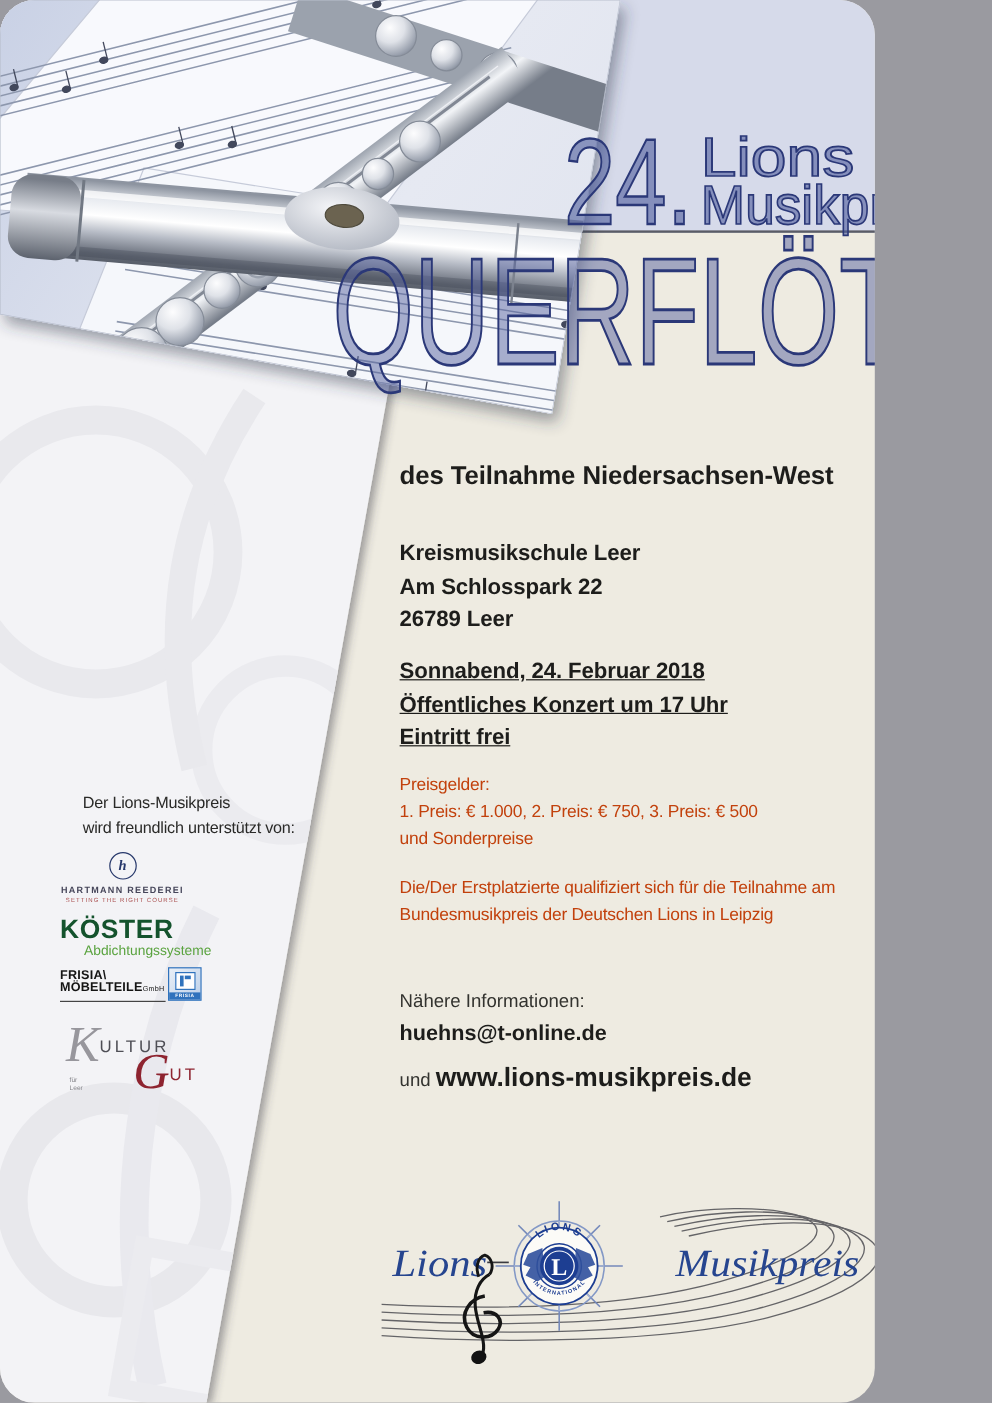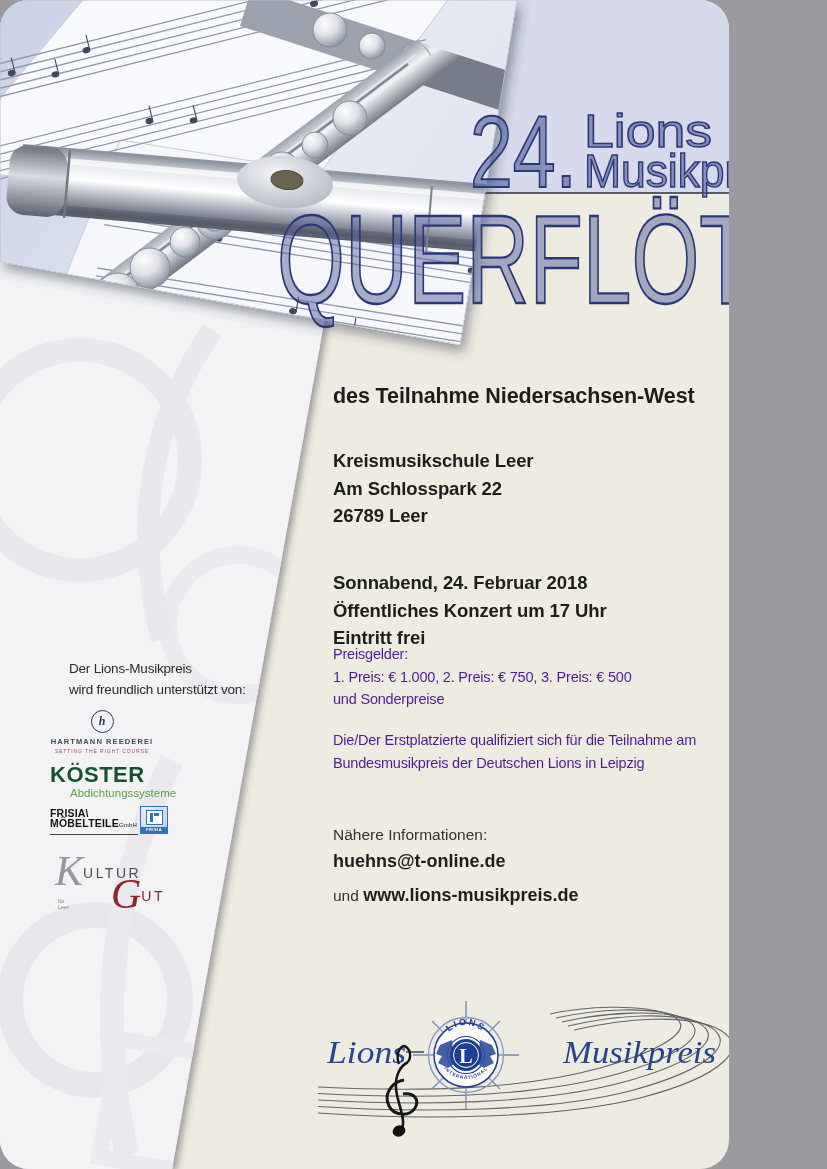--- a/index.html
+++ b/index.html
@@ -9,28 +9,28 @@
   }
   .band {
     position:absolute; left:0; top:0; width:827px; height:192px;
     background:#d6daea; border-bottom:2px solid #5a5c66;
   }
   .art { position:absolute; left:0; top:0; width:827px; height:1169px; }
   .txt { position:absolute; }
   .subtitle { left:333px; top:384px; font-size:21.5px; font-weight:bold; color:#1d1d1b; letter-spacing:-0.1px; }
   .bold-block { left:333px; font-size:18.5px; font-weight:bold; color:#1d1d1b; line-height:27.5px; letter-spacing:-0.1px; }
   .venue { top:447px; }
-  .event { top:569px; }
-  .gray-block { left:333px; color:#4c1d95; font-size:14.5px; line-height:22.5px; letter-spacing:-0.2px; }
+  .event { top:545px;text-decoration:underline; }
+  .gray-block { left:333px; color:#c2410c; font-size:14.5px; line-height:22.5px; letter-spacing:-0.2px; }
   .prizes { top:643px; }
   .qualification { top:729px; }
   .info-heading { left:333px; top:826px; font-size:15.5px; color:#33332f; }
   .email { left:333px; top:851px; font-size:18px; font-weight:bold; color:#1d1d1b; }
   .webline { left:333px; top:885px; font-size:15.5px; color:#33332f; }
-  .webline .site { font-size:18px; font-weight:bold; color:#1d1d1b; }
+  .webline .site { font-size:22px; font-weight:bold; color:#1d1d1b; }
   .support { left:47px; top:659px; font-size:13.5px; color:#2a2a28; line-height:20.5px; letter-spacing:-0.2px;margin-left:22px; }
   .hartmann { left:48px; top:710px; width:108px; text-align:center; }
   .h-circle { width:21px; height:21px; margin:0 auto; border:1.5px solid #27386b; border-radius:50%;
     font-family:"Liberation Serif", serif; font-style:italic; font-weight:bold; font-size:12px;
     color:#27386b; line-height:21px; }
   .h-name { margin-top:4px; font-size:7.5px; font-weight:bold; letter-spacing:1.1px; color:#46465a; white-space:nowrap; }
   .h-tag { margin-top:2px; font-size:5px; letter-spacing:0.9px; color:#a94e4e; white-space:nowrap; }
   .koster { left:50px; top:762px; }
   .k-name { font-size:22px; font-weight:800; color:#14532d; letter-spacing:0.5px; }
   .k-tag { margin-left:20px; margin-top:-1px; font-size:11.5px; color:#5aa33f; }

